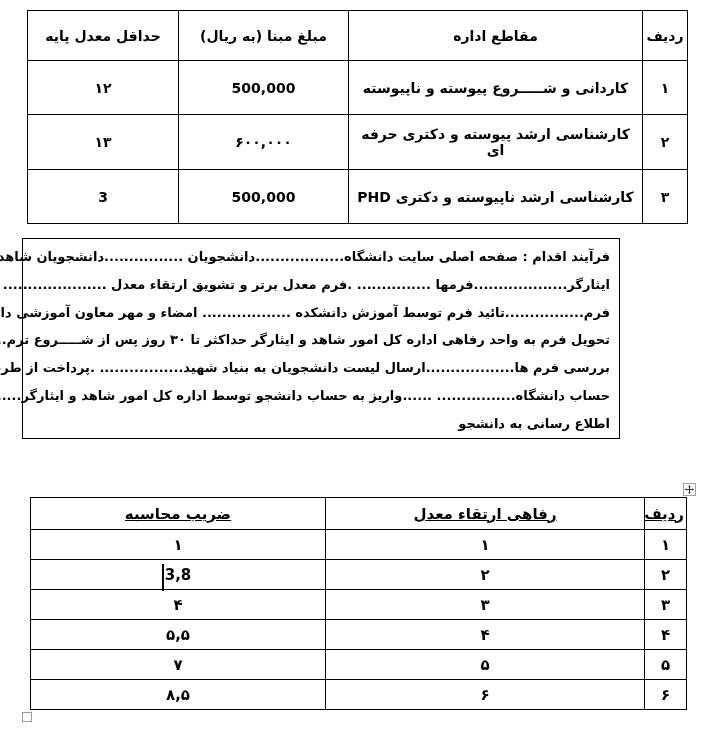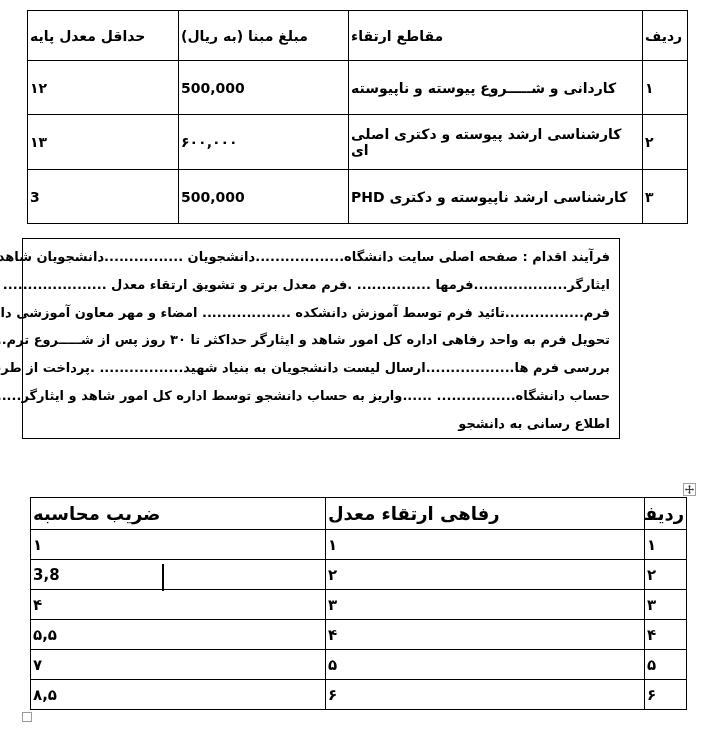--- a/index.html
+++ b/index.html
@@ -3,28 +3,28 @@
 <meta charset="utf-8">
 <style>
   html,body{margin:0;padding:0;}
   body{
     width:711px;height:752px;background:#ffffff;position:relative;
     font-family:"DejaVu Sans",sans-serif;font-weight:bold;color:#000;
     overflow:hidden;
   }
   .page{position:absolute;inset:0;}
   table{border-collapse:collapse;table-layout:fixed;position:absolute;direction:rtl;background:#fff;}
-  th,td{border:1.5px solid #000;text-align:left;vertical-align:middle;padding:0 2px;font-weight:bold;overflow:hidden;}
+  th,td{border:1.5px solid #000;text-align:center;vertical-align:middle;padding:0 2px;font-weight:bold;overflow:hidden;}
   .t1{left:27px;top:10px;width:660px;font-size:14px;}
   .t1 thead tr{height:50px;}
   .t1 tbody tr{height:54px;}
   .t2{left:30px;top:497px;width:656px;font-size:15px;}
   .t2 thead tr{height:32px;}
   .t2 tbody tr{height:30px;}
-  .t2 thead th{font-size:18px;}
+  .t2 thead th{font-size:15px;text-decoration:underline;}
   .process{
     position:absolute;left:22px;top:238px;width:598px;height:201px;
     box-sizing:border-box;border:1.5px solid #000;background:#fff;
     direction:rtl;padding:4px 9px 0 9px;font-size:13px;
   }
   .pline{
     line-height:27.8px;white-space:nowrap;
     text-align:justify;text-align-last:justify;
   }
   .pline.last{text-align:left;text-align-last:right;}
@@ -49,35 +49,35 @@
   <table class="t1">
     <colgroup>
       <col style="width:45px">
         <col style="width:294px">
         <col style="width:170px">
         <col style="width:151px">
     </colgroup>
     <thead>
       <tr>
         <th>ردیف</th>
-        <th>مقاطع ارتقاء</th>
+        <th>مقاطع اداره</th>
         <th>مبلغ مبنا (به ریال)</th>
         <th>حداقل معدل پایه</th>
       </tr>
     </thead>
     <tbody>
       <tr>
         <td>۱</td>
         <td>کاردانی و شـــــروع پیوسته و ناپیوسته</td>
         <td>500,000</td>
         <td>۱۲</td>
       </tr>
       <tr style="height:55px;">
         <td>۲</td>
-        <td>کارشناسی ارشد پیوسته و دکتری اصلی ای</td>
+        <td>کارشناسی ارشد پیوسته و دکتری حرفه ای</td>
         <td>۶۰۰,۰۰۰</td>
         <td>۱۳</td>
       </tr>
       <tr>
         <td>۳</td>
         <td>کارشناسی ارشد ناپیوسته و دکتری PHD</td>
         <td>500,000</td>
         <td>3</td>
       </tr>
     </tbody>

